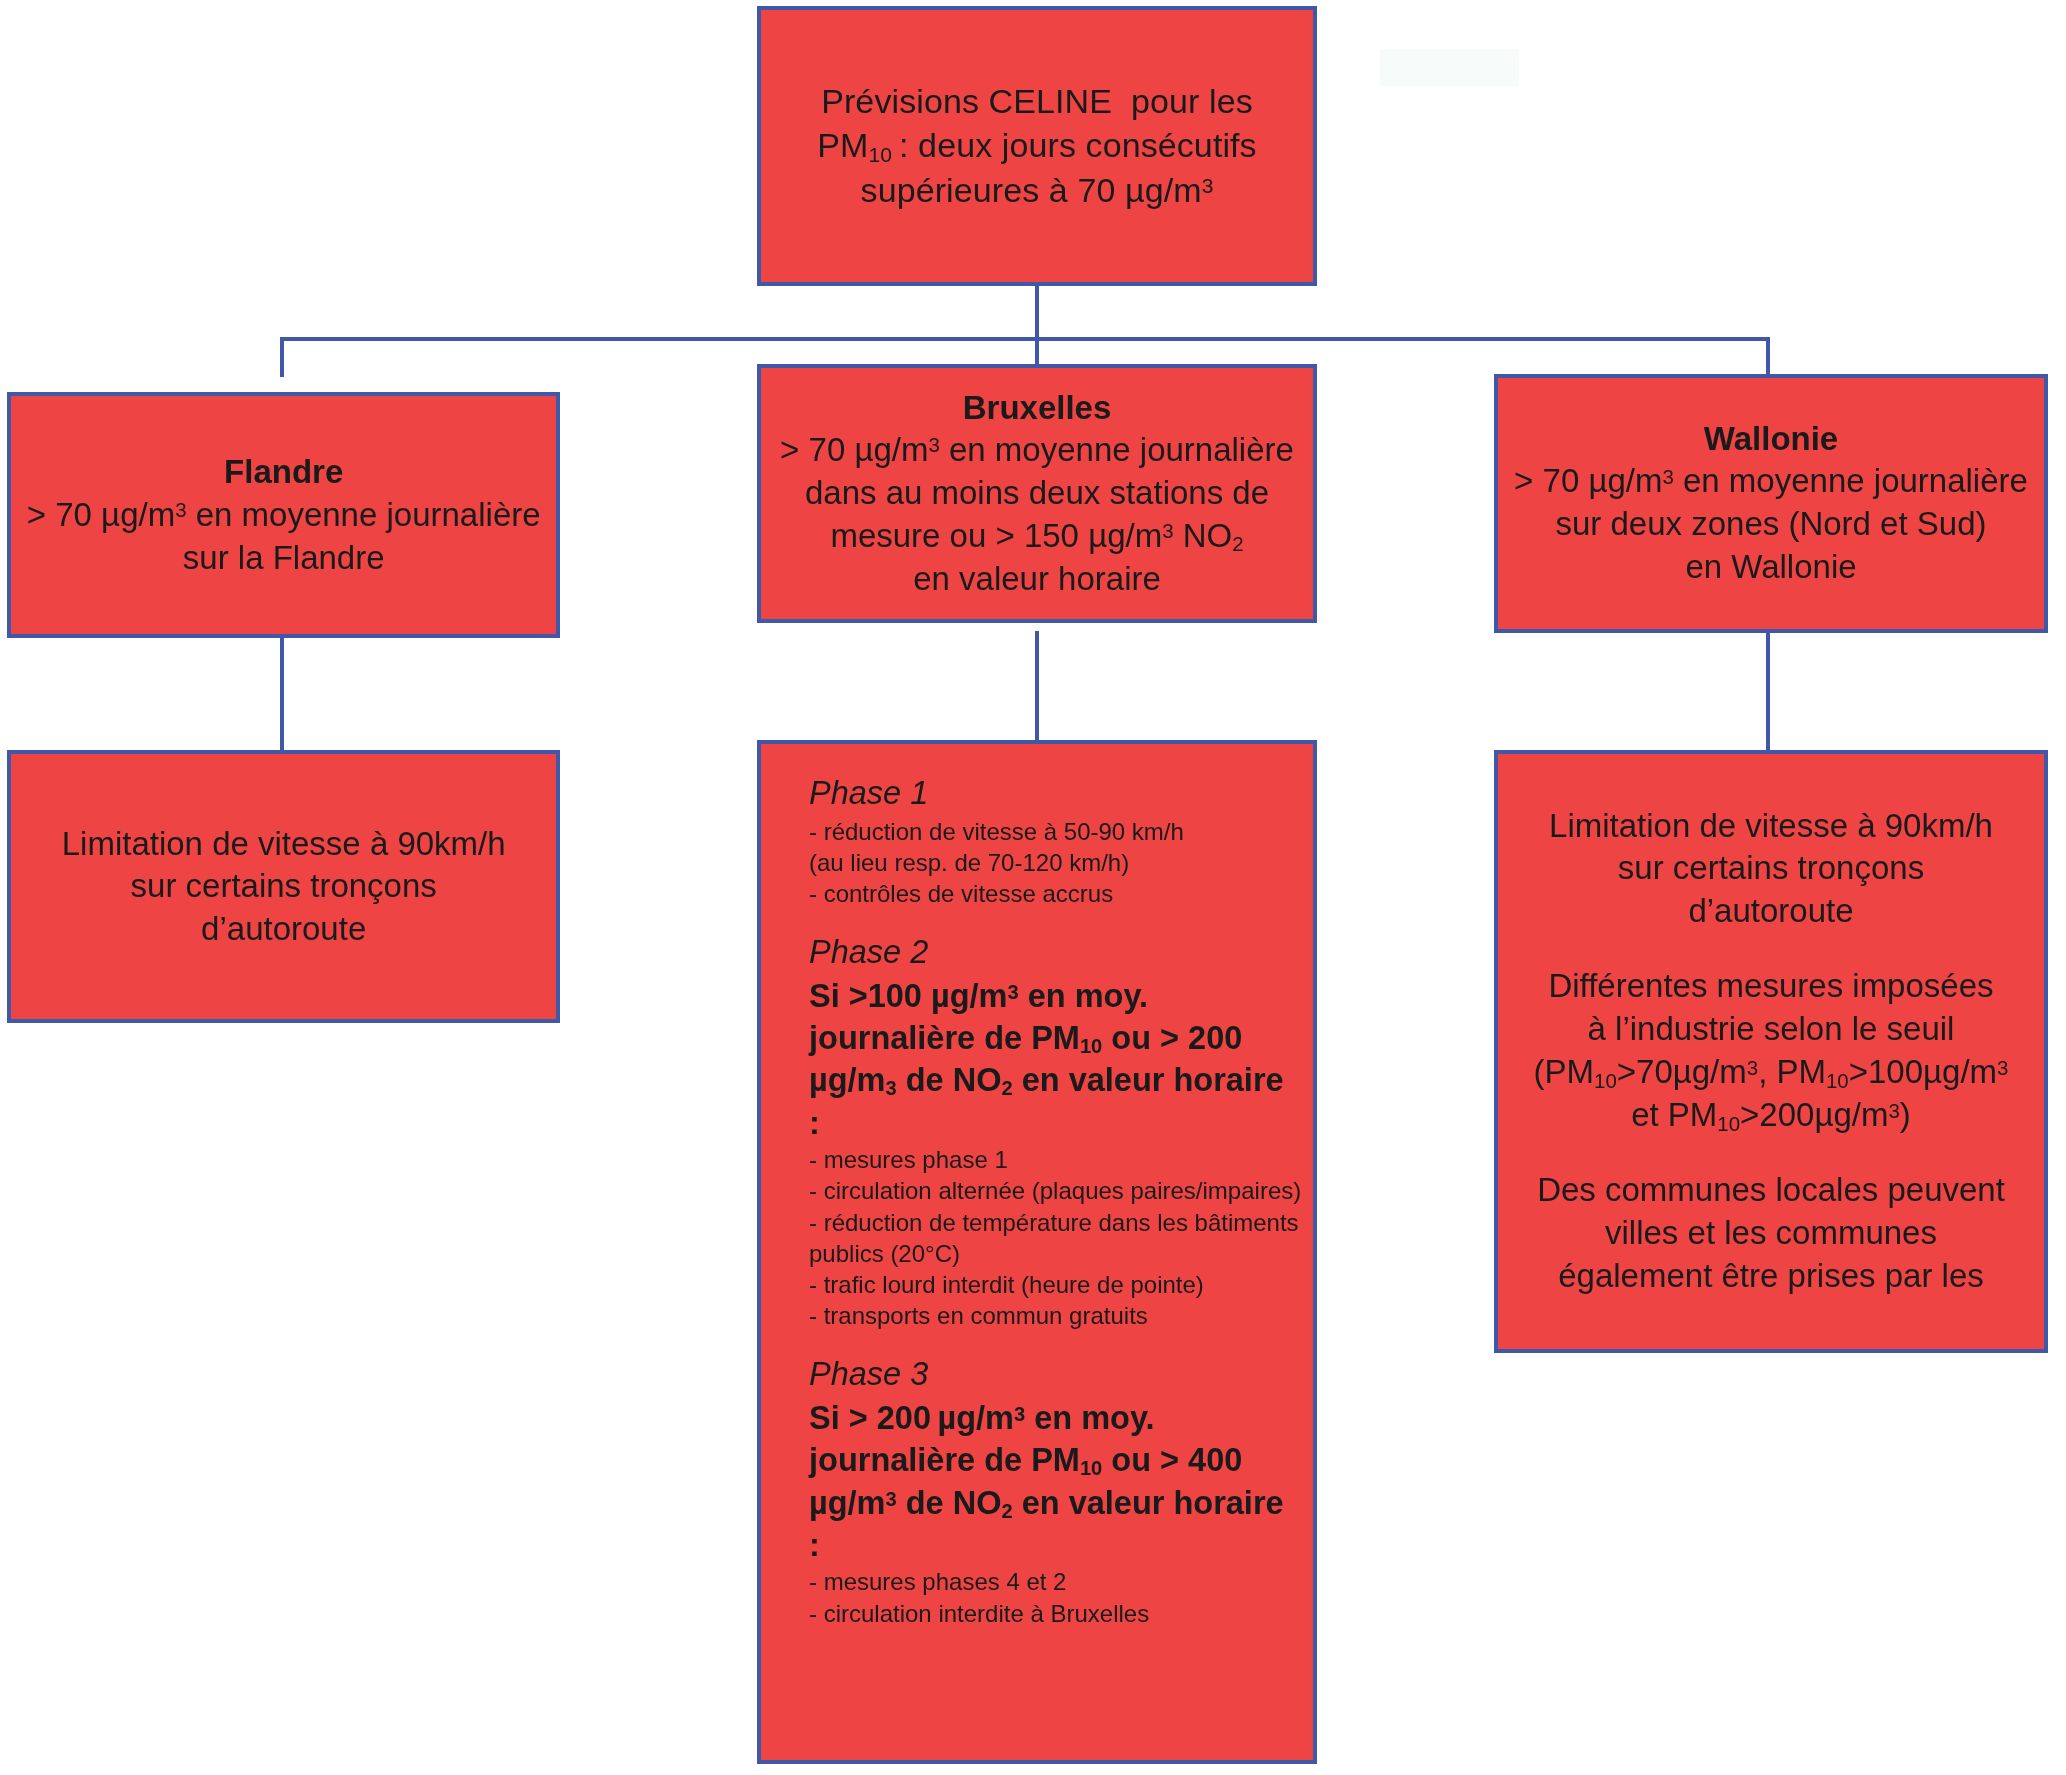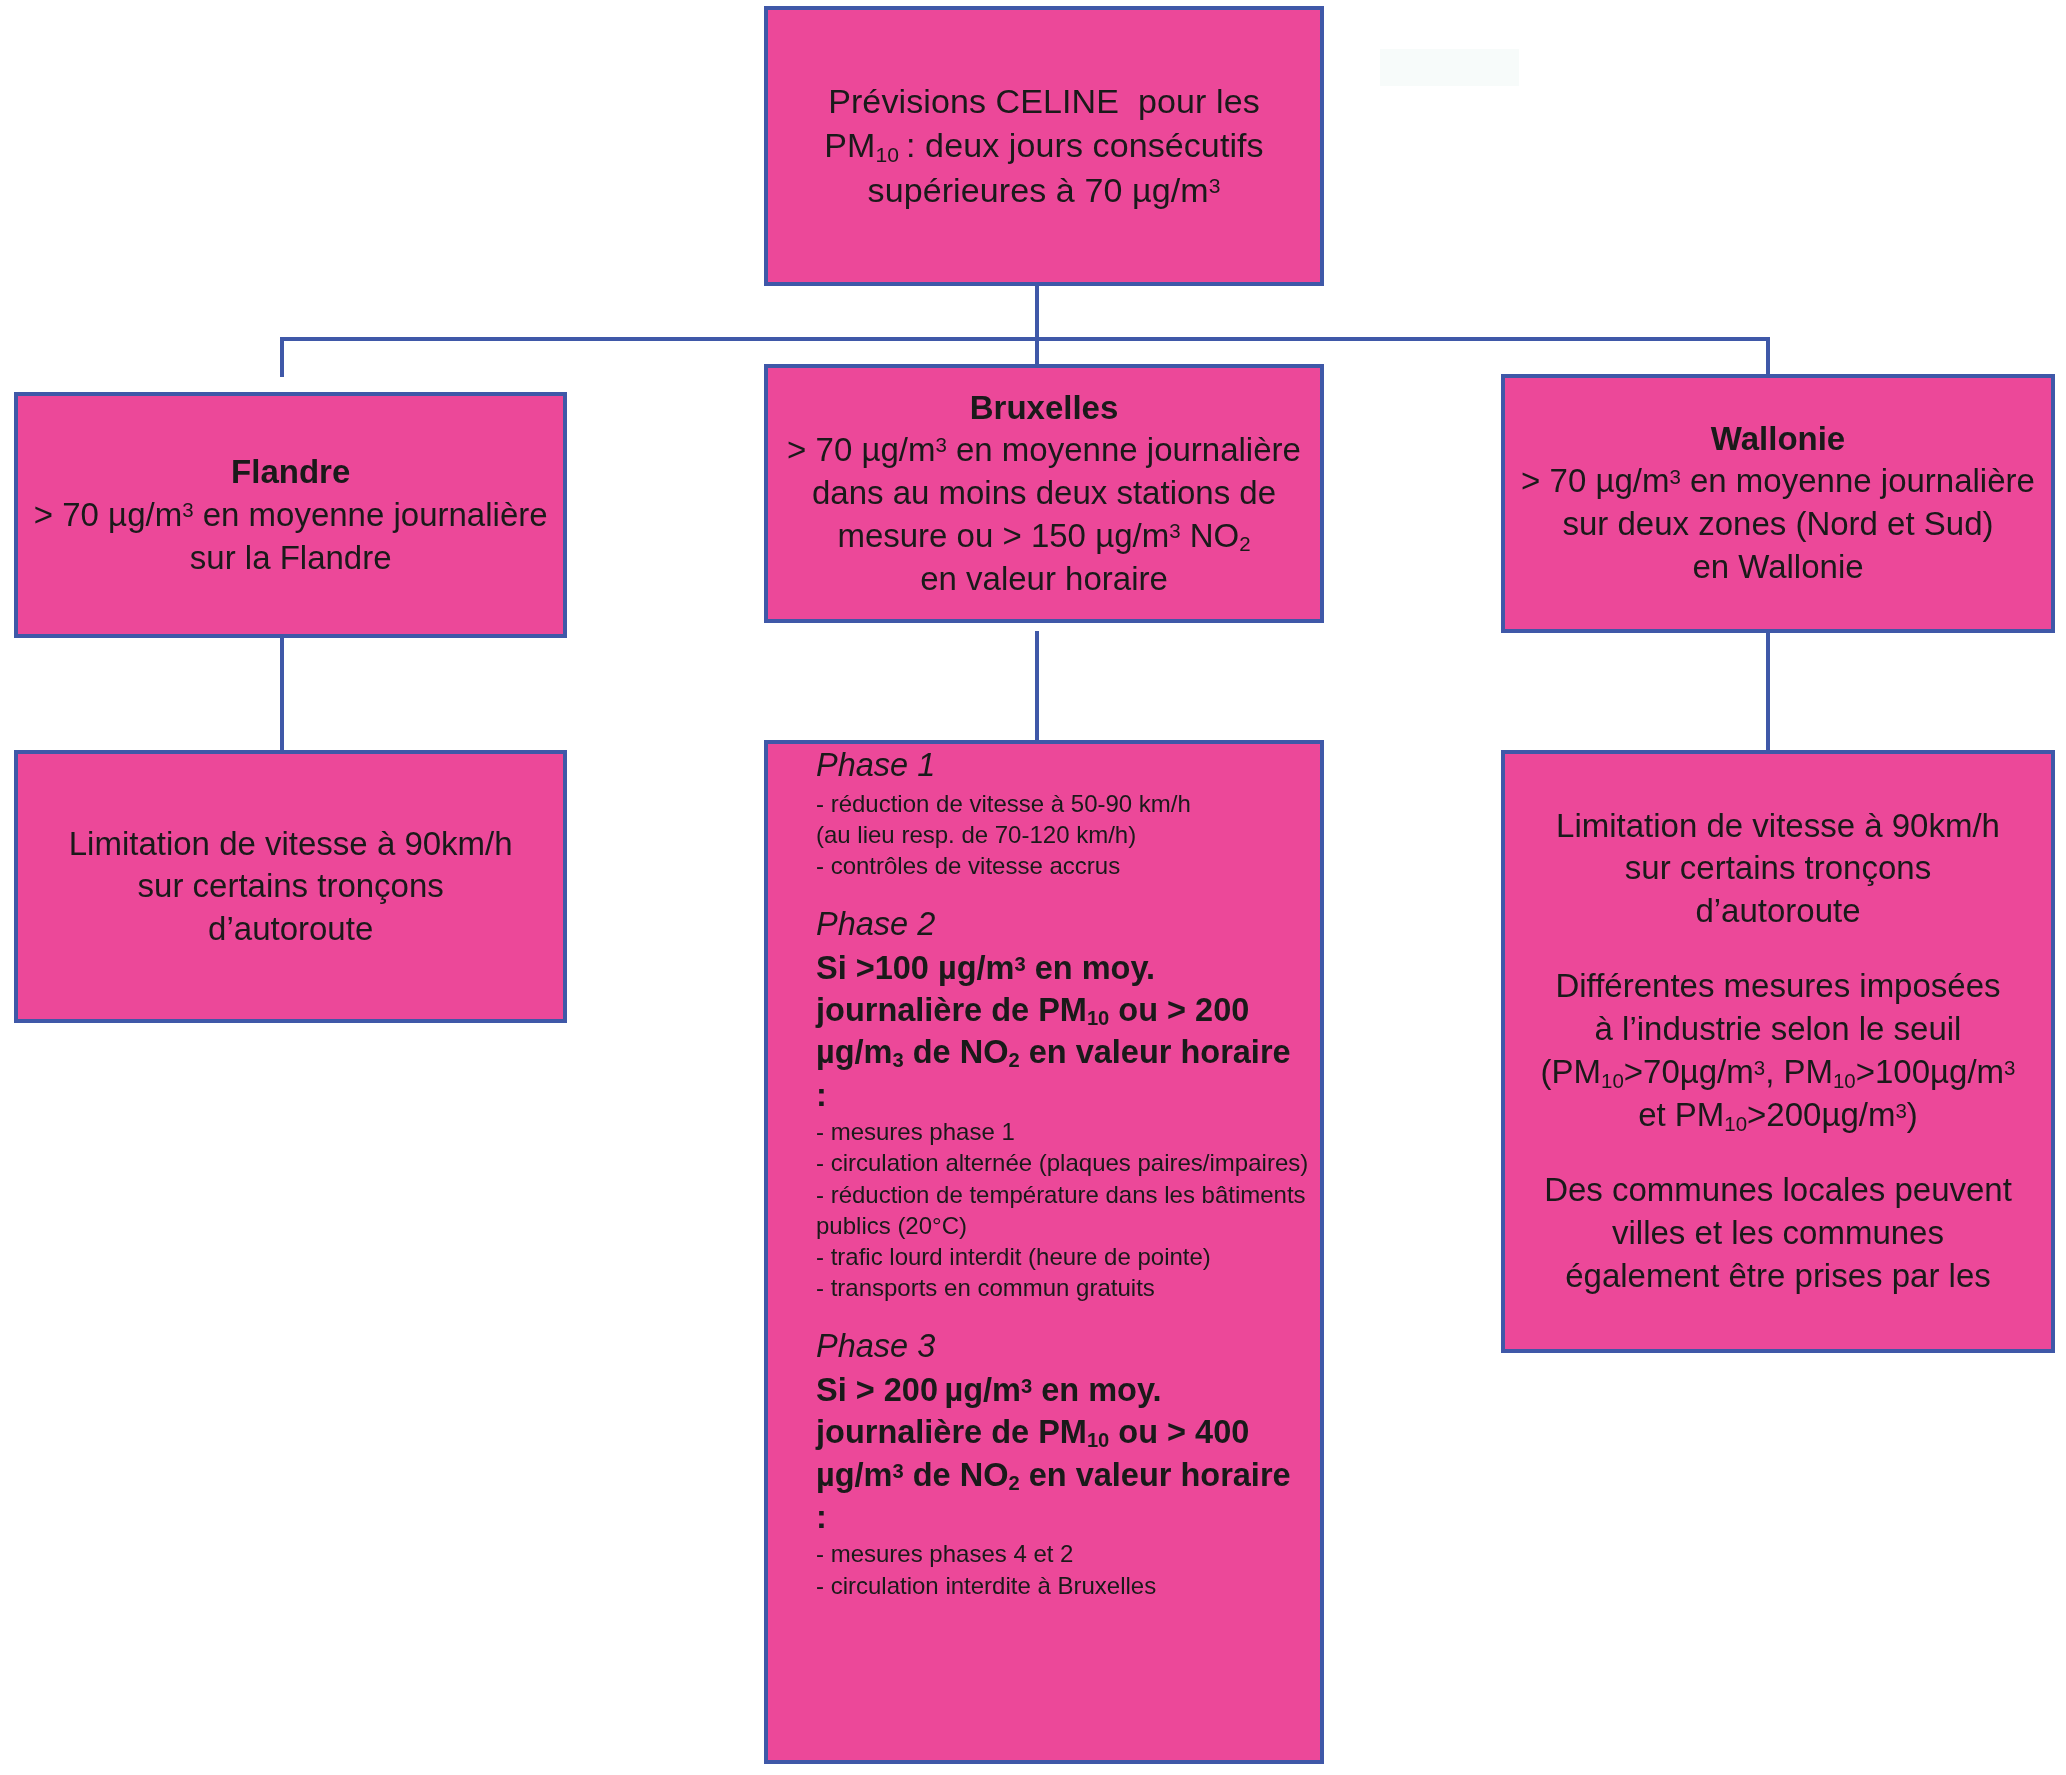--- a/index.html
+++ b/index.html
@@ -15,24 +15,23 @@
     font-family: "Liberation Sans", sans-serif;
     color: #1a1a1a;
     overflow: hidden;
   }
 
   
   .box {
     position: absolute;
     box-sizing: border-box;
     border: 4.3px solid #3f58a8;
-    background: #ec4899;
+    background: #ef4444;
     text-align: center;
     line-height: 1.30;
-    margin-left: 7px;
   }
   .box-inner {
     position: absolute;
     left: 0; right: 0;
     padding: 0 10px;
     box-sizing: border-box;
   }
   .center-v {
     top: 50%;
     transform: translateY(-50%);
@@ -125,21 +124,21 @@
     <div class="box-inner center-v t-region">
       <div class="blk hdr">Bruxelles</div>
       <div class="blk">&gt; 70 µg/m<sup>3</sup> en moyenne journalière</div>
       <div class="blk">dans au moins deux stations de</div>
       <div class="blk">mesure ou &gt; 150 µg/m<sup>3</sup> NO<sub>2</sub></div>
       <div class="blk">en valeur horaire</div>
     </div>
   </div>
 
   <div class="box brux-meas-box">
-    <div class="box-inner t-meas" style="top:0;padding-left:48px;">
+    <div class="box-inner t-meas" style="top:28px;padding-left:48px;">
 
       <div class="phase-hd">Phase 1</div>
       <div class="li">- réduction de vitesse à 50-90 km/h</div>
       <div class="li">(au lieu resp. de 70-120 km/h)</div>
       <div class="li">- contrôles de vitesse accrus</div>
 
       <div class="phase-hd">Phase 2</div>
       <div class="cond">Si &gt;100 µg/m<sup>3</sup> en moy. journalière de PM<sub>10</sub> ou &gt; 200 µg/m<sub>3</sub> de NO<sub>2</sub> en valeur horaire :</div>
       <div class="li">- mesures phase 1</div>
       <div class="li">- circulation alternée (plaques paires/impaires)</div>

